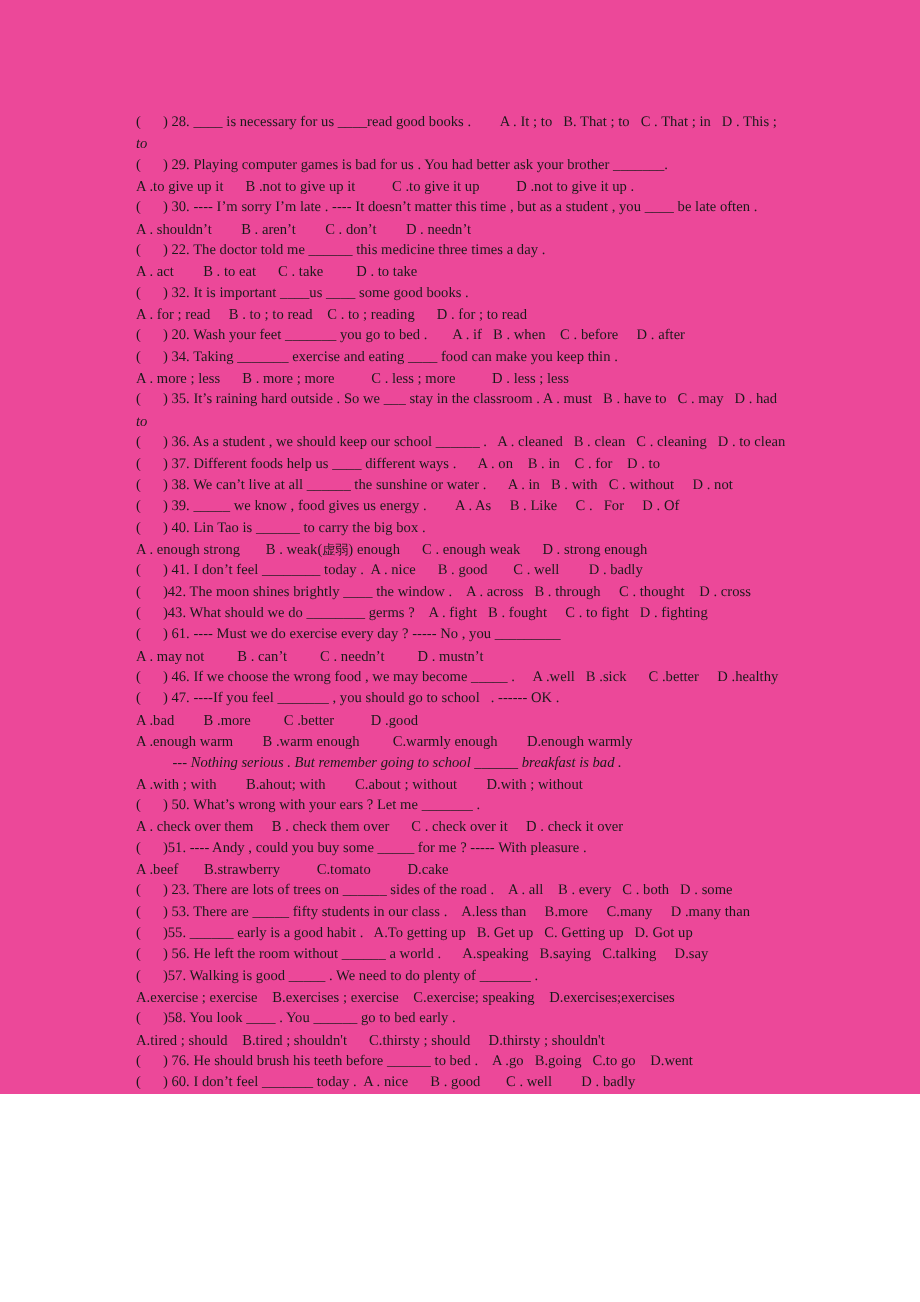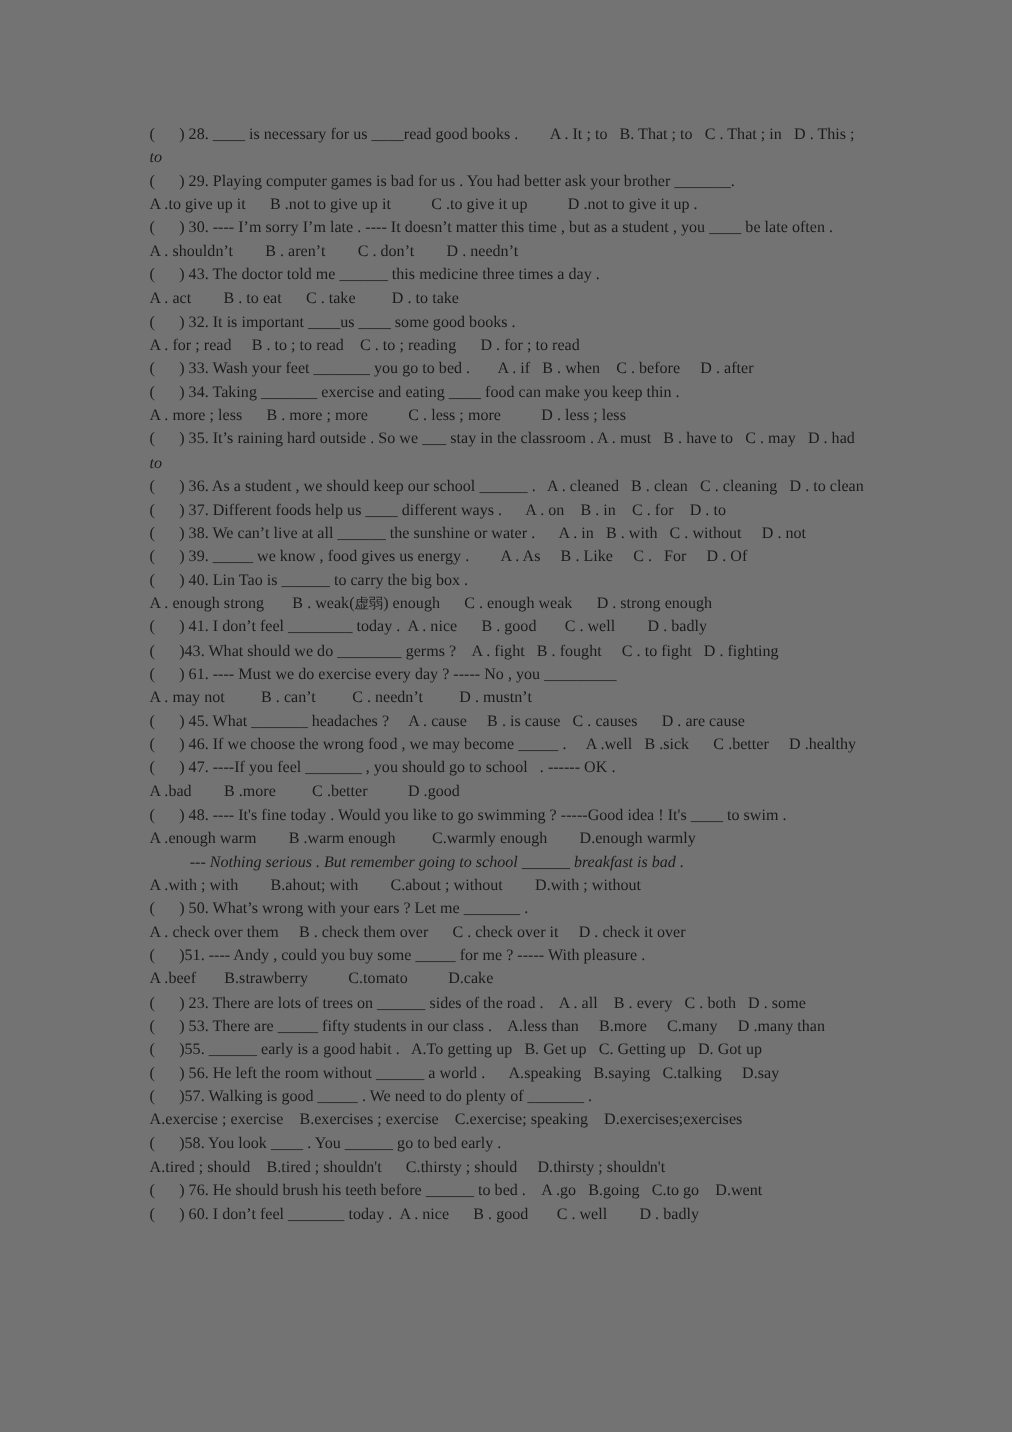--- a/index.html
+++ b/index.html
@@ -14,22 +14,22 @@
     position: relative;
     font-family: "Liberation Serif", "DejaVu Serif", serif;
     color: #1a1a1a;
     overflow: hidden;
   }
   #page {
     position: absolute;
     left: 0;
     top: 0;
     width: 920px;
-    height: 1302px;
-    background: #737373;
+    height: 1094px;
+    background: #ec4899;
   }
   #sheet {
     position: absolute;
     left: 136px;
     top: 112px;
     width: 656px;
   }
   .q-line {
     font-size: 14.6px;
     line-height: 21.35px;
@@ -59,44 +59,43 @@
 <body>
 
 <div id="page">
   <div id="sheet">
       <div class="q-line">(      ) 28. ____ is necessary for us ____read good books .        A . It ; to   B. That ; to   C . That ; in   D . This ;</div>
       <div class="wrap-line">to</div>
       <div class="q-line">(      ) 29. Playing computer games is bad for us . You had better ask your brother _______.</div>
       <div class="opt-line">A .to give up it      B .not to give up it          C .to give it up          D .not to give it up .</div>
       <div class="q-line">(      ) 30. ---- I’m sorry I’m late . ---- It doesn’t matter this time , but as a student , you ____ be late often .</div>
       <div class="opt-line">A . shouldn’t        B . aren’t        C . don’t        D . needn’t</div>
-      <div class="q-line">(      ) 43. The doctor told me ______ this medicine three times a day .</div>
+      <div class="q-line">(      ) 22. The doctor told me ______ this medicine three times a day .</div>
       <div class="opt-line">A . act        B . to eat      C . take         D . to take</div>
       <div class="q-line">(      ) 32. It is important ____us ____ some good books .</div>
       <div class="opt-line">A . for ; read     B . to ; to read    C . to ; reading      D . for ; to read</div>
-      <div class="q-line">(      ) 33. Wash your feet _______ you go to bed .       A . if   B . when    C . before     D . after</div>
+      <div class="q-line">(      ) 20. Wash your feet _______ you go to bed .       A . if   B . when    C . before     D . after</div>
       <div class="q-line">(      ) 34. Taking _______ exercise and eating ____ food can make you keep thin .</div>
       <div class="opt-line">A . more ; less      B . more ; more          C . less ; more          D . less ; less</div>
       <div class="q-line">(      ) 35. It’s raining hard outside . So we ___ stay in the classroom . A . must   B . have to   C . may   D . had</div>
       <div class="wrap-line">to</div>
       <div class="q-line">(      ) 36. As a student , we should keep our school ______ .   A . cleaned   B . clean   C . cleaning   D . to clean</div>
       <div class="q-line">(      ) 37. Different foods help us ____ different ways .      A . on    B . in    C . for    D . to</div>
       <div class="q-line">(      ) 38. We can’t live at all ______ the sunshine or water .      A . in   B . with   C . without     D . not</div>
       <div class="q-line">(      ) 39. _____ we know , food gives us energy .        A . As     B . Like     C .   For     D . Of</div>
       <div class="q-line">(      ) 40. Lin Tao is ______ to carry the big box .</div>
       <div class="opt-line">A . enough strong       B . weak(<span class="cn">虚弱</span>) enough      C . enough weak      D . strong enough</div>
       <div class="q-line">(      ) 41. I don’t feel ________ today .  A . nice      B . good       C . well        D . badly</div>
+      <div class="q-line">(      )42. The moon shines brightly ____ the window .    A . across   B . through     C . thought    D . cross</div>
       <div class="q-line">(      )43. What should we do ________ germs ?    A . fight   B . fought     C . to fight   D . fighting</div>
       <div class="q-line">(      ) 61. ---- Must we do exercise every day ? ----- No , you _________</div>
       <div class="opt-line">A . may not         B . can’t         C . needn’t         D . mustn’t</div>
-      <div class="q-line">(      ) 45. What _______ headaches ?     A . cause     B . is cause   C . causes      D . are cause</div>
       <div class="q-line">(      ) 46. If we choose the wrong food , we may become _____ .     A .well   B .sick      C .better     D .healthy</div>
       <div class="q-line">(      ) 47. ----If you feel _______ , you should go to school   . ------ OK .</div>
       <div class="opt-line">A .bad        B .more         C .better          D .good</div>
-      <div class="q-line">(      ) 48. ---- It's fine today . Would you like to go swimming ? -----Good idea ! It's ____ to swim .</div>
       <div class="opt-line">A .enough warm        B .warm enough         C.warmly enough        D.enough warmly</div>
       <div class="wrap-line">          --- Nothing serious . But remember going to school ______ breakfast is bad .</div>
       <div class="opt-line">A .with ; with        B.ahout; with        C.about ; without        D.with ; without</div>
       <div class="q-line">(      ) 50. What’s wrong with your ears ? Let me _______ .</div>
       <div class="opt-line">A . check over them     B . check them over      C . check over it     D . check it over</div>
       <div class="q-line">(      )51. ---- Andy , could you buy some _____ for me ? ----- With pleasure .</div>
       <div class="opt-line">A .beef       B.strawberry          C.tomato          D.cake</div>
       <div class="q-line">(      ) 23. There are lots of trees on ______ sides of the road .    A . all    B . every   C . both   D . some</div>
       <div class="q-line">(      ) 53. There are _____ fifty students in our class .    A.less than     B.more     C.many     D .many than</div>
       <div class="q-line">(      )55. ______ early is a good habit .   A.To getting up   B. Get up   C. Getting up   D. Got up</div>

